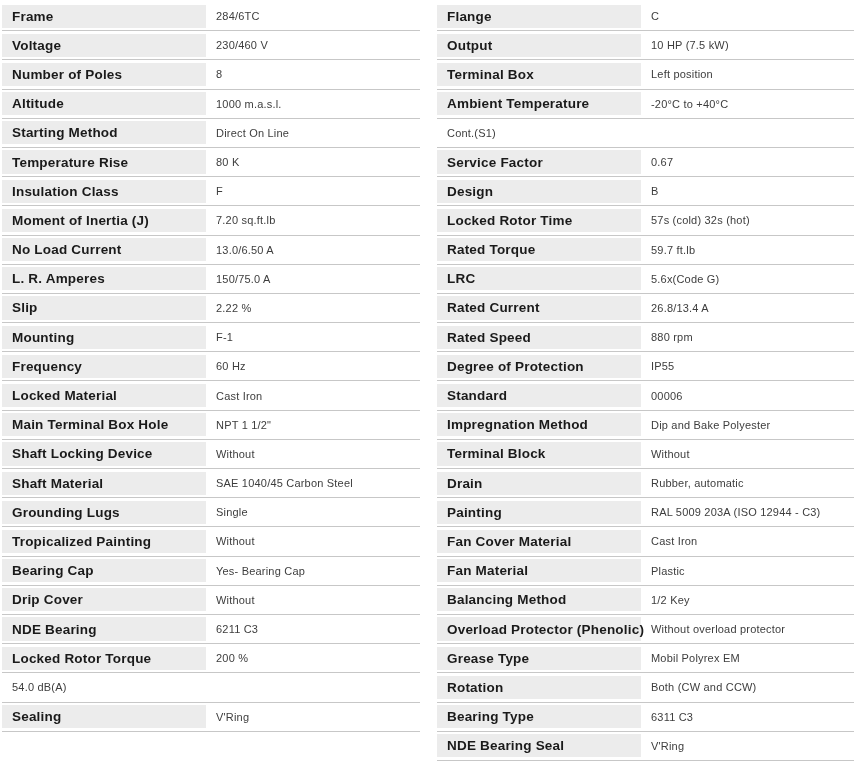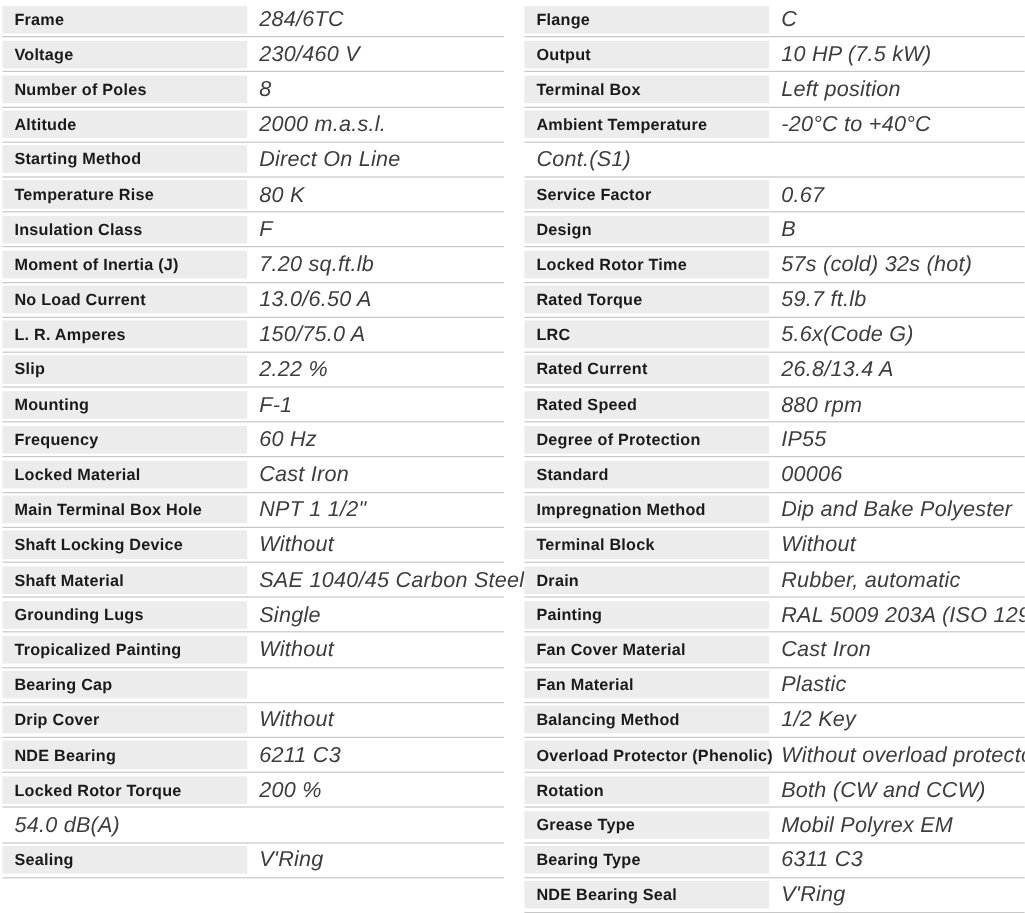--- a/index.html
+++ b/index.html
@@ -49,25 +49,24 @@
     font-size:13.5px;
     letter-spacing:0.2px;
     color:var(--label-text);
     white-space:nowrap;
   }
   .value-cell{
     flex:1;
     display:flex;
     align-items:center;
     padding-left:10px;
-    font-size:18px;
+    font-size:11px;
     letter-spacing:0.2px;
     color:var(--value-text);
     white-space:nowrap;
-    font-style:italic;
   }
 </style>
 </head>
 <body>
 
 <div class="page">
 
   <div class="spec-table left">
 
       <div class="spec-row">
@@ -80,21 +79,21 @@
         <div class="value-cell">230/460 V</div>
       </div>
 
       <div class="spec-row">
         <div class="label-cell">Number of Poles</div>
         <div class="value-cell">8</div>
       </div>
 
       <div class="spec-row">
         <div class="label-cell">Altitude</div>
-        <div class="value-cell">2000 m.a.s.l.</div>
+        <div class="value-cell">1000 m.a.s.l.</div>
       </div>
 
       <div class="spec-row">
         <div class="label-cell">Starting Method</div>
         <div class="value-cell">Direct On Line</div>
       </div>
 
       <div class="spec-row">
         <div class="label-cell">Temperature Rise</div>
         <div class="value-cell">80 K</div>
@@ -161,20 +160,21 @@
         <div class="value-cell">Single</div>
       </div>
 
       <div class="spec-row">
         <div class="label-cell">Tropicalized Painting</div>
         <div class="value-cell">Without</div>
       </div>
 
       <div class="spec-row">
         <div class="label-cell">Bearing Cap</div>
+        <div class="value-cell">Yes- Bearing Cap</div>
       </div>
 
       <div class="spec-row">
         <div class="label-cell">Drip Cover</div>
         <div class="value-cell">Without</div>
       </div>
 
       <div class="spec-row">
         <div class="label-cell">NDE Bearing</div>
         <div class="value-cell">6211 C3</div>
@@ -300,30 +300,30 @@
         <div class="label-cell">Balancing Method</div>
         <div class="value-cell">1/2 Key</div>
       </div>
 
       <div class="spec-row">
         <div class="label-cell">Overload Protector (Phenolic)</div>
         <div class="value-cell">Without overload protector</div>
       </div>
 
       <div class="spec-row">
+        <div class="label-cell">Grease Type</div>
+        <div class="value-cell">Mobil Polyrex EM</div>
+      </div>
+
+      <div class="spec-row">
         <div class="label-cell">Rotation</div>
         <div class="value-cell">Both (CW and CCW)</div>
       </div>
 
       <div class="spec-row">
-        <div class="label-cell">Grease Type</div>
-        <div class="value-cell">Mobil Polyrex EM</div>
-      </div>
-
-      <div class="spec-row">
         <div class="label-cell">Bearing Type</div>
         <div class="value-cell">6311 C3</div>
       </div>
 
       <div class="spec-row">
         <div class="label-cell">NDE Bearing Seal</div>
         <div class="value-cell">V'Ring</div>
       </div>
     </div>
 

